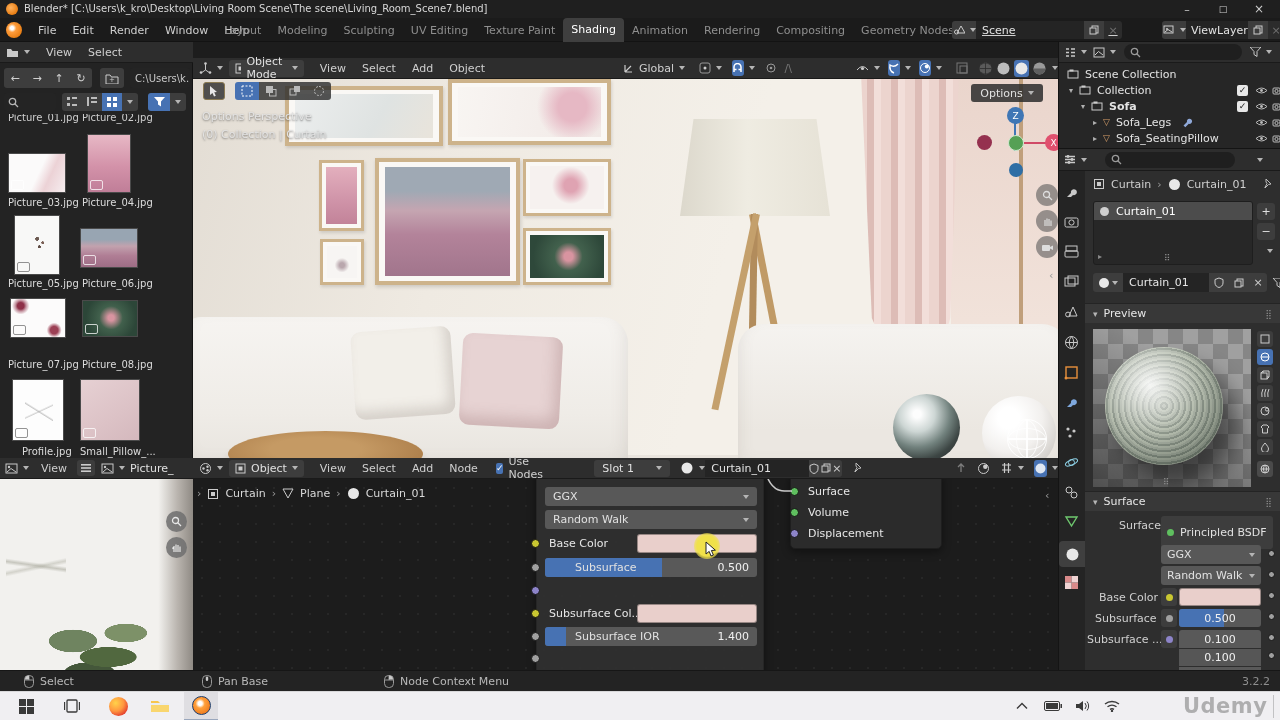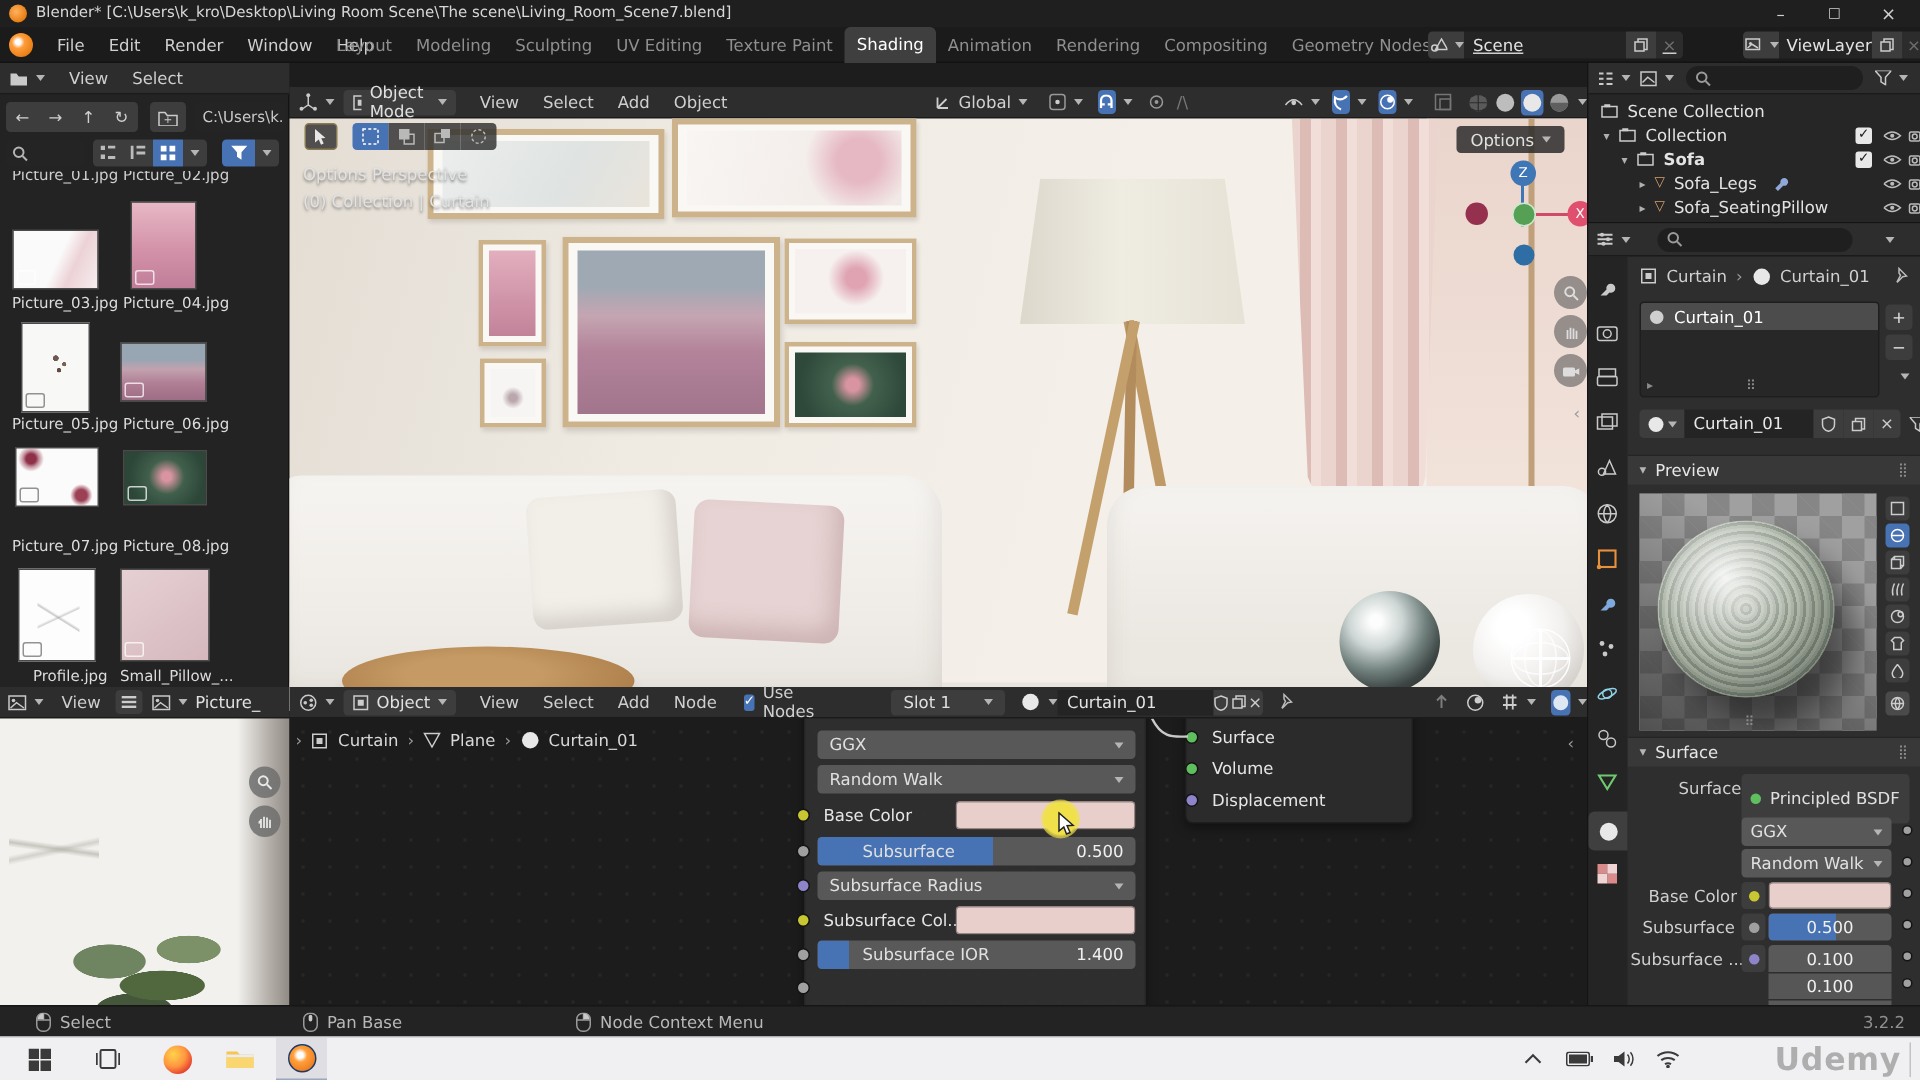--- a/index.html
+++ b/index.html
@@ -592,24 +592,20 @@
           <span>Random Walk</span>
           <span class="chev"></span>
         </div>
       <span class="node-row-label r" style="left:356px;top:58px;">Base Color</span>
       <div class="r" style="left:444px;top:55px;width:120px;height:19px;background:#e9cfcb;border:1px solid rgba(0,0,0,.35);border-radius:3px;"></div>
       <div class="r btn flex" style="left:352px;top:79px;width:212px;height:19px;background:#595959;justify-content:space-between;padding:0 8px;overflow:hidden;">
         <span class="r" style="left:0;top:0;width:55%;height:19px;background:#4772b3;"></span>
         <span style="position:relative;margin-left:22px;">Subsurface</span>
         <span class="val" style="position:relative;">0.500</span>
       </div>
-      <div class="r btn flex" style="left:352px;top:102px;width:212px;height:19px;background:#585858;justify-content:space-between;padding:0 8px;">
-          <span>Subsurface Radius</span>
-          <span class="chev"></span>
-        </div>
       <span class="node-row-label r" style="left:356px;top:128px;">Subsurface Col...</span>
       <div class="r" style="left:444px;top:125px;width:120px;height:19px;background:#e9cfcb;border:1px solid rgba(0,0,0,.35);border-radius:3px;"></div>
       <div class="r btn flex" style="left:352px;top:148px;width:212px;height:19px;background:#595959;justify-content:space-between;padding:0 8px;overflow:hidden;">
         <span class="r" style="left:0;top:0;width:10%;height:19px;background:#4772b3;"></span>
         <span style="position:relative;margin-left:22px;">Subsurface IOR</span>
         <span class="val" style="position:relative;">1.400</span>
       </div>
 
       <span class="sock sy" style="left:338px;top:60px;"></span>
       <span class="sock sg" style="left:338px;top:84px;"></span>

